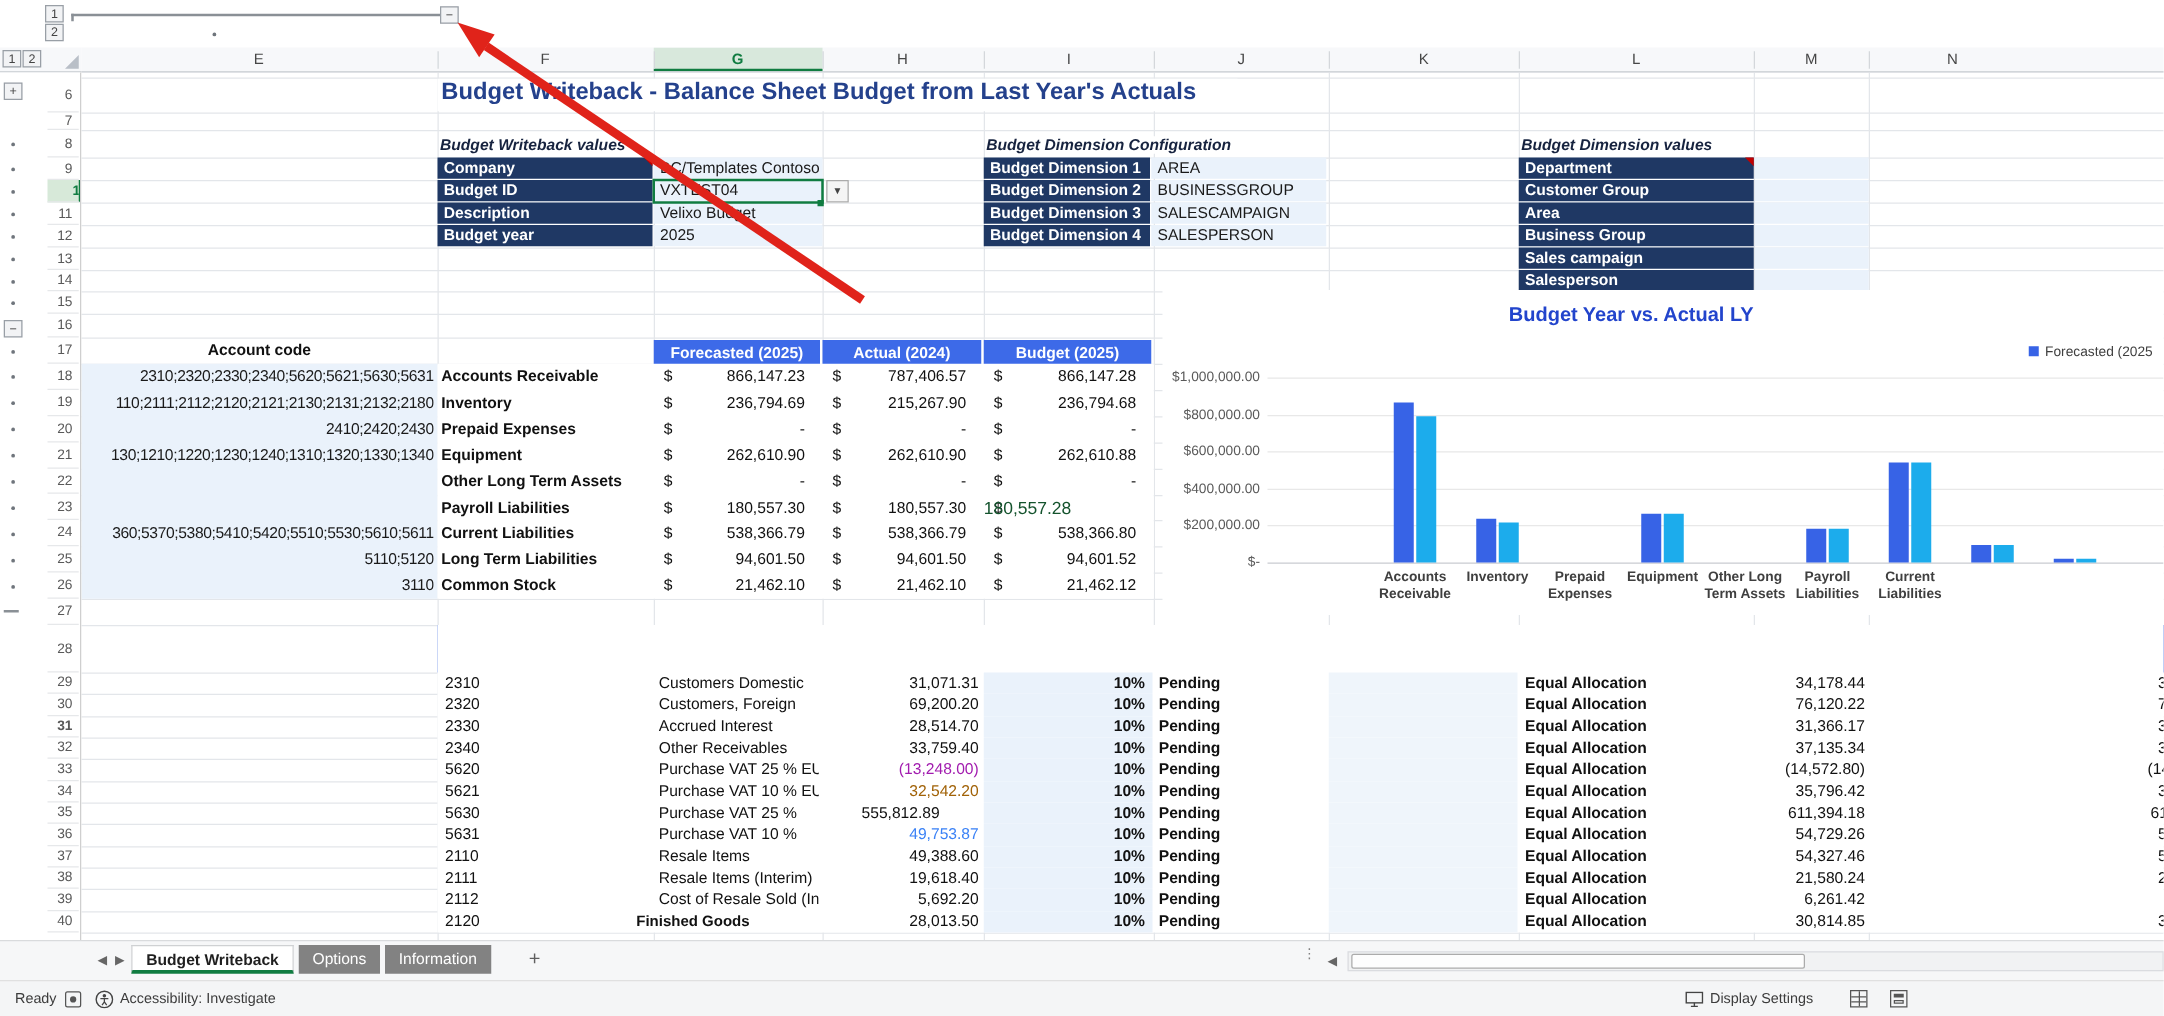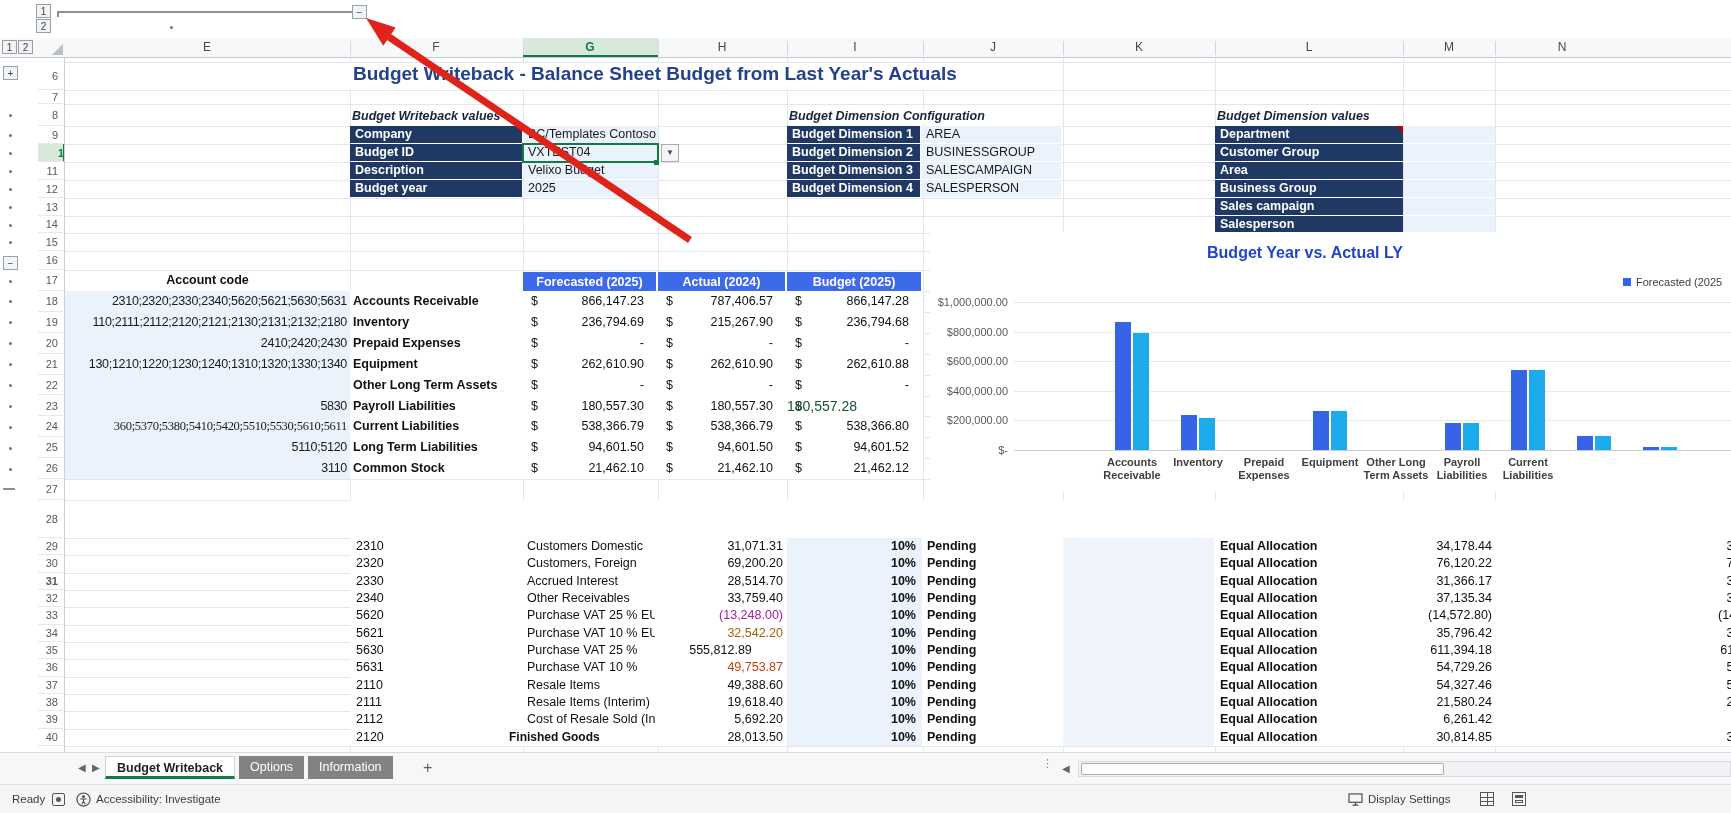--- a/index.html
+++ b/index.html
@@ -295,29 +295,28 @@
       <div class="cellzone" style="left: 730px; top: 295.7px; height: 20.9px; line-height: 20.9px; font-size: 12.5px; color: rgb(17, 17, 17);">$</div>
       <div class="cellzone num" style="left: 722px; top: 295.7px; width: 122px; height: 20.9px; line-height: 20.9px; text-align: right; font-size: 12.5px; color: rgb(17, 17, 17);">262,610.88</div>
       <div class="cellzone num" style="left: 0px; top: 316.6px; width: 282px; height: 20.9px; line-height: 20.9px; text-align: right; font-size: 12.5px; letter-spacing: -0.3px; color: rgb(26, 26, 26); white-space: nowrap; overflow: hidden;"></div>
       <div class="cellzone" style="left: 288px; top: 316.6px; width: 168px; height: 20.9px; line-height: 20.9px; font-weight: bold; font-size: 12.5px; color: rgb(17, 17, 17); white-space: nowrap;">Other Long Term Assets</div>
       <div class="cellzone" style="left: 466px; top: 316.6px; height: 20.9px; line-height: 20.9px; font-size: 12.5px; color: rgb(17, 17, 17);">$</div>
       <div class="cellzone num" style="left: 458px; top: 316.6px; width: 121px; height: 20.9px; line-height: 20.9px; text-align: right; font-size: 12.5px; color: rgb(17, 17, 17);">-</div>
       <div class="cellzone" style="left: 601px; top: 316.6px; height: 20.9px; line-height: 20.9px; font-size: 12.5px; color: rgb(17, 17, 17);">$</div>
       <div class="cellzone num" style="left: 593px; top: 316.6px; width: 115px; height: 20.9px; line-height: 20.9px; text-align: right; font-size: 12.5px; color: rgb(17, 17, 17);">-</div>
       <div class="cellzone" style="left: 730px; top: 316.6px; height: 20.9px; line-height: 20.9px; font-size: 12.5px; color: rgb(17, 17, 17);">$</div>
       <div class="cellzone num" style="left: 722px; top: 316.6px; width: 122px; height: 20.9px; line-height: 20.9px; text-align: right; font-size: 12.5px; color: rgb(17, 17, 17);">-</div>
-      <div class="cellzone num" style="left: 0px; top: 337.5px; width: 282px; height: 20.9px; line-height: 20.9px; text-align: right; font-size: 12.5px; letter-spacing: -0.3px; color: rgb(26, 26, 26); white-space: nowrap; overflow: hidden;">5830</div>
       <div class="cellzone" style="left: 288px; top: 337.5px; width: 168px; height: 20.9px; line-height: 20.9px; font-weight: bold; font-size: 12.5px; color: rgb(17, 17, 17); white-space: nowrap;">Payroll Liabilities</div>
       <div class="cellzone" style="left: 466px; top: 337.5px; height: 20.9px; line-height: 20.9px; font-size: 12.5px; color: rgb(17, 17, 17);">$</div>
       <div class="cellzone num" style="left: 458px; top: 337.5px; width: 121px; height: 20.9px; line-height: 20.9px; text-align: right; font-size: 12.5px; color: rgb(17, 17, 17);">180,557.30</div>
       <div class="cellzone" style="left: 601px; top: 337.5px; height: 20.9px; line-height: 20.9px; font-size: 12.5px; color: rgb(17, 17, 17);">$</div>
       <div class="cellzone num" style="left: 593px; top: 337.5px; width: 115px; height: 20.9px; line-height: 20.9px; text-align: right; font-size: 12.5px; color: rgb(17, 17, 17);">180,557.30</div>
       <div class="cellzone" style="left: 730px; top: 337.5px; height: 20.9px; line-height: 20.9px; font-size: 12.5px; color: rgb(17, 17, 17);">$</div>
       <div class="cellzone num" style="left: 722px; top: 337.5px; width: 122px; height: 20.9px; line-height: 20.9px; text-align: left; font-size: 14px; color: #14532d;">180,557.28</div>
-      <div class="cellzone num" style="left: 0px; top: 358.4px; width: 282px; height: 20.9px; line-height: 20.9px; text-align: right; font-size: 12.5px; letter-spacing: -0.3px; color: rgb(26, 26, 26); white-space: nowrap; overflow: hidden; font-family: Liberation Serif, serif;">360;5370;5380;5410;5420;5510;5530;5610;5611</div>
+      <div class="cellzone num" style="left: 0px; top: 358.4px; width: 282px; height: 20.9px; line-height: 20.9px; text-align: right; font-size: 12.5px; letter-spacing: -0.3px; color: rgb(26, 26, 26); white-space: nowrap; overflow: hidden;">360;5370;5380;5410;5420;5510;5530;5610;5611</div>
       <div class="cellzone" style="left: 288px; top: 358.4px; width: 168px; height: 20.9px; line-height: 20.9px; font-weight: bold; font-size: 12.5px; color: rgb(17, 17, 17); white-space: nowrap;">Current Liabilities</div>
       <div class="cellzone" style="left: 466px; top: 358.4px; height: 20.9px; line-height: 20.9px; font-size: 12.5px; color: rgb(17, 17, 17);">$</div>
       <div class="cellzone num" style="left: 458px; top: 358.4px; width: 121px; height: 20.9px; line-height: 20.9px; text-align: right; font-size: 12.5px; color: rgb(17, 17, 17);">538,366.79</div>
       <div class="cellzone" style="left: 601px; top: 358.4px; height: 20.9px; line-height: 20.9px; font-size: 12.5px; color: rgb(17, 17, 17);">$</div>
       <div class="cellzone num" style="left: 593px; top: 358.4px; width: 115px; height: 20.9px; line-height: 20.9px; text-align: right; font-size: 12.5px; color: rgb(17, 17, 17);">538,366.79</div>
       <div class="cellzone" style="left: 730px; top: 358.4px; height: 20.9px; line-height: 20.9px; font-size: 12.5px; color: rgb(17, 17, 17);">$</div>
       <div class="cellzone num" style="left: 722px; top: 358.4px; width: 122px; height: 20.9px; line-height: 20.9px; text-align: right; font-size: 12.5px; color: rgb(17, 17, 17);">538,366.80</div>
       <div class="cellzone num" style="left: 0px; top: 379.3px; width: 282px; height: 20.9px; line-height: 20.9px; text-align: right; font-size: 12.5px; letter-spacing: -0.3px; color: rgb(26, 26, 26); white-space: nowrap; overflow: hidden;">5110;5120</div>
       <div class="cellzone" style="left: 288px; top: 379.3px; width: 168px; height: 20.9px; line-height: 20.9px; font-weight: bold; font-size: 12.5px; color: rgb(17, 17, 17); white-space: nowrap;">Long Term Liabilities</div>
       <div class="cellzone" style="left: 466px; top: 379.3px; height: 20.9px; line-height: 20.9px; font-size: 12.5px; color: rgb(17, 17, 17);">$</div>
@@ -443,21 +442,21 @@
       <div style="position: absolute; top: 583.98px; height: 17.33px; line-height: 17.33px; font-size: 12.5px; color: rgb(17, 17, 17); white-space: nowrap; z-index: 3; left: 462px; width: 128px; overflow: hidden;">Purchase VAT 25 %</div>
       <div class="num" style="position: absolute; top: 583.98px; height: 17.33px; line-height: 17.33px; font-size: 12.5px; color: rgb(17, 17, 17); white-space: nowrap; z-index: 3; left: 593px; width: 125px; text-align: center;">555,812.89</div>
       <div style="position: absolute; top: 583.98px; height: 17.33px; line-height: 17.33px; font-size: 12.5px; color: rgb(17, 17, 17); white-space: nowrap; z-index: 3; left: 722px; width: 135px; background: rgb(234, 242, 251); text-align: right; font-weight: bold; box-sizing: border-box; padding-right: 6px;">10%</div>
       <div style="position: absolute; top: 583.98px; height: 17.33px; line-height: 17.33px; font-size: 12.5px; color: rgb(17, 17, 17); white-space: nowrap; z-index: 3; left: 862px; font-weight: bold;">Pending</div>
       <div style="position: absolute; top: 583.98px; height: 17.33px; line-height: 17.33px; font-size: 12.5px; color: rgb(17, 17, 17); white-space: nowrap; z-index: 3; left: 998px; width: 151px; background: rgb(239, 245, 251);"></div>
       <div style="position: absolute; top: 583.98px; height: 17.33px; line-height: 17.33px; font-size: 12.5px; color: rgb(17, 17, 17); white-space: nowrap; z-index: 3; left: 1155px; font-weight: bold;">Equal Allocation</div>
       <div class="num" style="position: absolute; top: 583.98px; height: 17.33px; line-height: 17.33px; font-size: 12.5px; color: rgb(17, 17, 17); white-space: nowrap; z-index: 3; left: 1338px; width: 89px; text-align: right;">611,394.18</div>
       <div class="num" style="position: absolute; top: 583.98px; height: 17.33px; line-height: 17.33px; font-size: 12.5px; color: rgb(17, 17, 17); white-space: nowrap; z-index: 3; left: 1430px; width: 287px; text-align: right;">611,394.18</div>
       <div class="num" style="position: absolute; top: 601.31px; height: 17.33px; line-height: 17.33px; font-size: 12.5px; color: rgb(17, 17, 17); white-space: nowrap; z-index: 3; left: 291px;">5631</div>
       <div style="position: absolute; top: 601.31px; height: 17.33px; line-height: 17.33px; font-size: 12.5px; color: rgb(17, 17, 17); white-space: nowrap; z-index: 3; left: 462px; width: 128px; overflow: hidden;">Purchase VAT 10 %</div>
-      <div class="num" style="position: absolute; top: 601.31px; height: 17.33px; line-height: 17.33px; font-size: 12.5px; color: #c2410c; white-space: nowrap; z-index: 3; left: 593px; width: 125px; text-align: right;">49,753.87</div>
+      <div class="num" style="position: absolute; top: 601.31px; height: 17.33px; line-height: 17.33px; font-size: 12.5px; color: #3b82f6; white-space: nowrap; z-index: 3; left: 593px; width: 125px; text-align: right;">49,753.87</div>
       <div style="position: absolute; top: 601.31px; height: 17.33px; line-height: 17.33px; font-size: 12.5px; color: rgb(17, 17, 17); white-space: nowrap; z-index: 3; left: 722px; width: 135px; background: rgb(234, 242, 251); text-align: right; font-weight: bold; box-sizing: border-box; padding-right: 6px;">10%</div>
       <div style="position: absolute; top: 601.31px; height: 17.33px; line-height: 17.33px; font-size: 12.5px; color: rgb(17, 17, 17); white-space: nowrap; z-index: 3; left: 862px; font-weight: bold;">Pending</div>
       <div style="position: absolute; top: 601.31px; height: 17.33px; line-height: 17.33px; font-size: 12.5px; color: rgb(17, 17, 17); white-space: nowrap; z-index: 3; left: 998px; width: 151px; background: rgb(239, 245, 251);"></div>
       <div style="position: absolute; top: 601.31px; height: 17.33px; line-height: 17.33px; font-size: 12.5px; color: rgb(17, 17, 17); white-space: nowrap; z-index: 3; left: 1155px; font-weight: bold;">Equal Allocation</div>
       <div class="num" style="position: absolute; top: 601.31px; height: 17.33px; line-height: 17.33px; font-size: 12.5px; color: rgb(17, 17, 17); white-space: nowrap; z-index: 3; left: 1338px; width: 89px; text-align: right;">54,729.26</div>
       <div class="num" style="position: absolute; top: 601.31px; height: 17.33px; line-height: 17.33px; font-size: 12.5px; color: rgb(17, 17, 17); white-space: nowrap; z-index: 3; left: 1430px; width: 287px; text-align: right;">54,729.26</div>
       <div class="num" style="position: absolute; top: 618.64px; height: 17.33px; line-height: 17.33px; font-size: 12.5px; color: rgb(17, 17, 17); white-space: nowrap; z-index: 3; left: 291px;">2110</div>
       <div style="position: absolute; top: 618.64px; height: 17.33px; line-height: 17.33px; font-size: 12.5px; color: rgb(17, 17, 17); white-space: nowrap; z-index: 3; left: 462px; width: 128px; overflow: hidden;">Resale Items</div>
       <div class="num" style="position: absolute; top: 618.64px; height: 17.33px; line-height: 17.33px; font-size: 12.5px; color: rgb(17, 17, 17); white-space: nowrap; z-index: 3; left: 593px; width: 125px; text-align: right;">49,388.60</div>
       <div style="position: absolute; top: 618.64px; height: 17.33px; line-height: 17.33px; font-size: 12.5px; color: rgb(17, 17, 17); white-space: nowrap; z-index: 3; left: 722px; width: 135px; background: rgb(234, 242, 251); text-align: right; font-weight: bold; box-sizing: border-box; padding-right: 6px;">10%</div>

